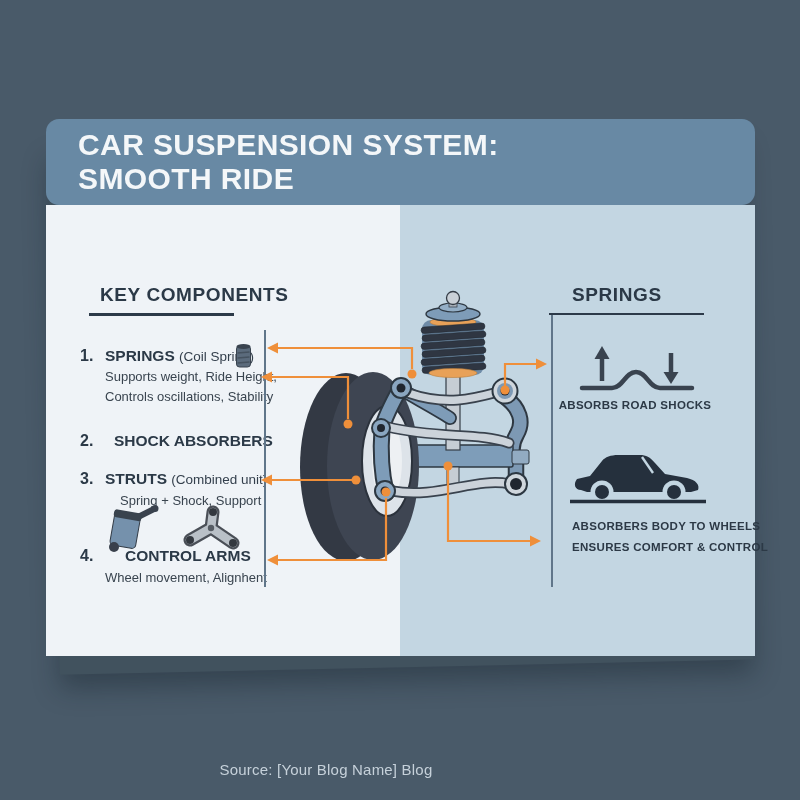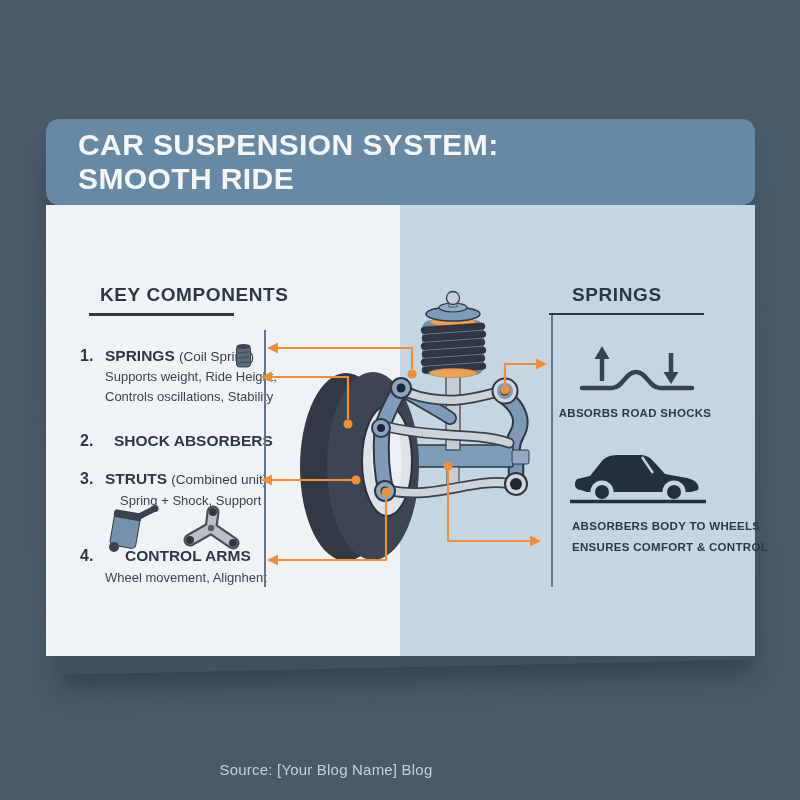--- a/index.html
+++ b/index.html
@@ -141,21 +141,21 @@
       <div class="sec-heading" style="left:514px;top:79px;">SPRINGS</div>
       <div class="underline" style="left:503px;top:108px;width:155px;height:2px;"></div>
 
       <svg class="svg-abs" style="left:532px;top:136px;" width="118" height="54" viewBox="0 0 118 54">
         <path d="M4,47 H34 C45,47 47,31 58,31 C69,31 71,47 82,47 H114" fill="none" stroke="#39434f" stroke-width="4.5" stroke-linecap="round"></path>
         <line x1="24" y1="40" x2="24" y2="16" stroke="#39434f" stroke-width="4.5"></line>
         <polygon points="24,5 16.5,18 31.5,18" fill="#39434f"></polygon>
         <line x1="93" y1="12" x2="93" y2="33" stroke="#39434f" stroke-width="4.5"></line>
         <polygon points="93,43 85.5,31 100.5,31" fill="#39434f"></polygon>
       </svg>
-      <div class="fn-caption center" style="left:506px;top:190px;width:166px;margin-top:8px;">ABSORBS ROAD SHOCKS</div>
+      <div class="fn-caption center" style="left:506px;top:190px;width:166px;">ABSORBS ROAD SHOCKS</div>
 
       <svg class="svg-abs" style="left:522px;top:243px;" width="142" height="58" viewBox="0 0 142 58">
         <path d="M13,42 C7,42 5,36 9,31 L22,28 L34,13 C37,9 43,7 50,7 L72,7 C78,7 82,9 87,15 L97,26 L119,30 C128,32 132,37 130,42 L123,44 L19,44 Z" fill="#25303d"></path>
         <line x1="74" y1="9" x2="85" y2="25" stroke="#c3d6e2" stroke-width="2.4"></line>
         <circle cx="34" cy="44" r="11.5" fill="#c3d6e2"></circle>
         <circle cx="34" cy="44" r="7" fill="#25303d"></circle>
         <circle cx="106" cy="44" r="11.5" fill="#c3d6e2"></circle>
         <circle cx="106" cy="44" r="7" fill="#25303d"></circle>
         <line x1="2" y1="53.5" x2="138" y2="53.5" stroke="#25303d" stroke-width="3.5"></line>
       </svg>

